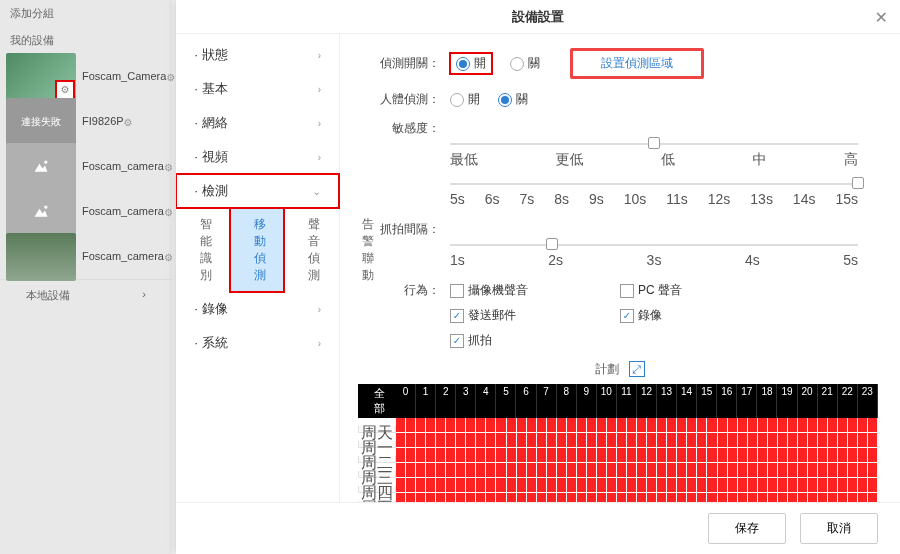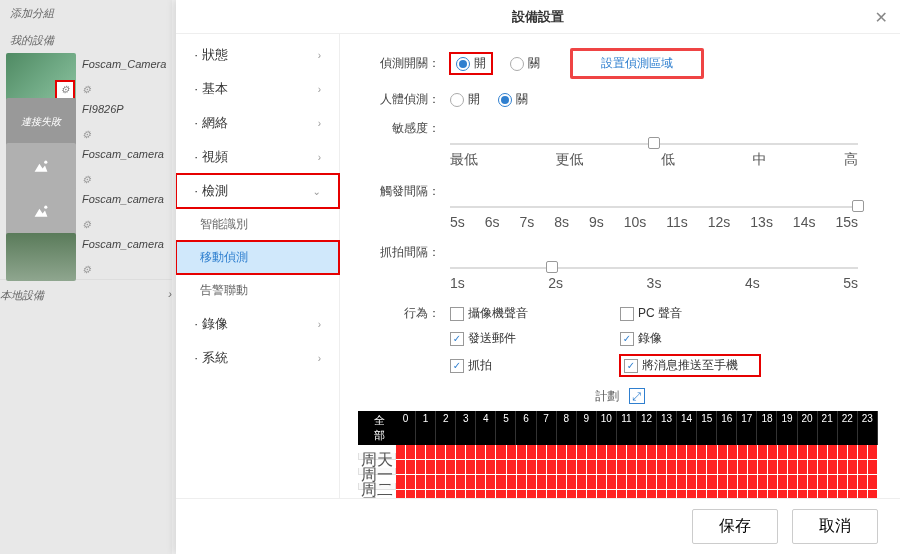--- a/index.html
+++ b/index.html
@@ -1,39 +1,39 @@
 <!DOCTYPE html>
 <html><head>
 <meta charset="utf-8">
 <style>
 * { box-sizing: border-box; margin: 0; padding: 0; }
 body { font-family: "Microsoft YaHei", Arial, sans-serif; font-size: 12px; color: #333; width: 900px; height: 554px; overflow: hidden; background: #f0f0f0; }
 .app { display: flex; height: 554px; position: relative; }
-.left-panel { width: 172px; background: #e8e8e8; display: flex; flex-direction: column; font-style: italic; }
+.left-panel { width: 172px; background: #e8e8e8; display: flex; flex-direction: column; }
 .left-header { padding: 6px 10px; font-size: 11px; color: #666; }
 .dev-list { display: flex; flex-direction: column; }
 .dev-item { display: flex; align-items: center; height: 45px; padding: 4px 6px; gap: 6px; }
 .thumb { width: 70px; height: 48px; background: #a8a8a8; display: flex; align-items: center; justify-content: center; color: #fff; font-size: 10px; border-radius: 2px; }
 .thumb.img1 { background: linear-gradient(135deg,#4f8a63,#8bc3a0); }
 .thumb.fail { background:#999; }
 .thumb.mount { background:#b0b0b0; }
 .thumb.img2 { background: linear-gradient(180deg,#5a7b5a,#8fa68f); }
-.dev-info { display: flex; flex-direction: column; font-size: 11px; color: #444; gap: 12px; }
+.dev-info { display: flex; font-size: 11px; color: #444; }
 .dev-info .gear { color:#999; font-size:10px; margin-top:2px; }
-.local-header { padding: 8px 0; font-size: 11px; color: #666; display:flex; justify-content:space-between; border-top:1px solid #ddd; }
+.local-header { padding: 8px 26px; font-size: 11px; color: #666; display:flex; justify-content:space-between; border-top:1px solid #ddd; }
 
 .dialog { position:absolute; left:176px; top:0; right:0; bottom:0; background:#fff; box-shadow:-2px 0 8px rgba(0,0,0,0.12); display:flex; flex-direction:column; }
 .dialog-header { height:34px; display:flex; align-items:center; justify-content:center; position:relative; border-bottom:1px solid #eee; }
 .dialog-title { font-size:13px; font-weight:bold; }
 .close-btn { position:absolute; right:12px; top:8px; font-size:16px; color:#888; cursor:pointer; }
 .dialog-body { flex:1; display:flex; overflow:hidden; }
 .menu { width:164px; border-right:1px solid #eee; padding-top:4px; }
 .menu-item { padding:8px 18px; font-size:13px; color:#333; display:flex; justify-content:space-between; align-items:center; cursor:pointer; }
 .menu-item .chev { color:#999; font-size:10px; }
-.sub-items { display:flex; flex-direction:column; }
+.sub-items { display:flex; flex-direction:row;align-items:center; }
 .sub-item { padding:8px 18px 8px 24px; font-size:12px; color:#666; }
 .sub-item.active { background:#d0e8fb; color:#2f7fcf; }
 
 .content { flex:1; padding:14px 22px 8px 22px; overflow-y:auto; position:relative; }
 .row { display:flex; align-items:center; margin-bottom:12px; font-size:12px; }
 .row-label { width:78px; text-align:right; margin-right:10px; color:#444; }
 .radio-group { display:flex; gap:18px; align-items:center; }
 .radio { display:flex; align-items:center; gap:4px; }
 .r-circle { width:14px; height:14px; border:1px solid #aaa; border-radius:50%; display:inline-block; position:relative; }
 .r-circle.on { border-color:#2f7fcf; }
@@ -59,21 +59,21 @@
 .sched-hours { display:flex; flex:1; }
 .hour-cell { flex:1; background:#000; color:#fff; font-size:10px; text-align:center; padding:2px 0; border-right:1px solid #333; }
 .hour-cell:first-child { background:#000; }
 .all-cell { width:38px; background:#000; color:#fff; font-size:11px; text-align:center; padding:2px 16px; }
 .sched-row { display:flex; height:15px; }
 .day-label-cell { width:38px; font-size:16px; color:#555; text-align:center; border:1px solid #e0e0e0; border-top:none; line-height:14px; background:#fafafa;margin-top:8px; }
 .day-grid { display:flex; flex:1; }
 .grid-cell { flex:1; background:#f22; border-right:1px solid #fff; border-bottom:1px solid #fff; }
 
 .footer { display:flex; justify-content:flex-end; gap:14px; padding:10px 22px; border-top:1px solid #eee; }
-.btn { border:1px solid #ccc; background:#fff; padding:6px 26px; font-size:16px; border-radius:2px; cursor:pointer;text-align:right; }
+.btn { border:1px solid #ccc; background:#fff; padding:6px 26px; font-size:12px; border-radius:2px; cursor:pointer;text-align:right; }
 
 
 .hl { outline:2px solid #e60000; outline-offset:-1px; }
 .thumb-wrap { position:relative; }
 .thumb-gear { position:absolute; right:2px; bottom:2px; width:18px; height:18px; background:#fff; border:1px solid #ddd; font-size:10px; color:#888; display:flex; align-items:center; justify-content:center; }
 </style>
 </head>
 <body>
 
 <div class="app">
@@ -167,20 +167,21 @@
             <span>· 視頻</span>
             <span class="chev">›</span>
           </div>
           <div class="menu-item hl">
             <span>· 檢測</span>
             <span class="chev">⌄</span>
           </div>
           <div class="sub-items">
             <div class="sub-item">智能識別</div>
             <div class="sub-item active hl">移動偵測</div>
+            <div class="sub-item">聲音偵測</div>
             <div class="sub-item">告警聯動</div>
           </div>
           <div class="menu-item">
             <span>· 錄像</span>
             <span class="chev">›</span>
           </div>
           <div class="menu-item">
             <span>· 系統</span>
             <span class="chev">›</span>
           </div>
@@ -230,23 +231,20 @@
                 <span>最低</span>
                 <span>更低</span>
                 <span>低</span>
                 <span>中</span>
                 <span>高</span>
               </div>
           </div>
         </div>
 
         <div class="slider-block">
-          <div class="row" style="margin-bottom:6px;">
-              <span class="row-label">觸發間隔：</span>
-            </div>
           <div class="slider-track-wrap">
             <div class="slider-track">
                 <div class="slider-handle" style="left:100%;"></div>
               </div>
             <div class="slider-ticks" id="trig-ticks">
                 <span>5s</span>
                 <span>6s</span>
                 <span>7s</span>
                 <span>8s</span>
                 <span>9s</span>
@@ -293,24 +291,20 @@
                 <span class="cbox on"></span>
                 <span>發送郵件</span>
               </label>
             <label class="check-row">
                 <span class="cbox on"></span>
                 <span>錄像</span>
               </label>
             <label class="check-row">
                 <span class="cbox on"></span>
                 <span>抓拍</span>
-              </label>
-            <label class="check-row hl" style="padding:2px 4px;">
-                <span class="cbox on"></span>
-                <span>將消息推送至手機</span>
               </label>
           </div>
         </div>
 
         <div class="plan-row">
           <span>計劃</span>
           <span class="expand">⤢</span>
         </div>
 
         <div class="sched-block">

